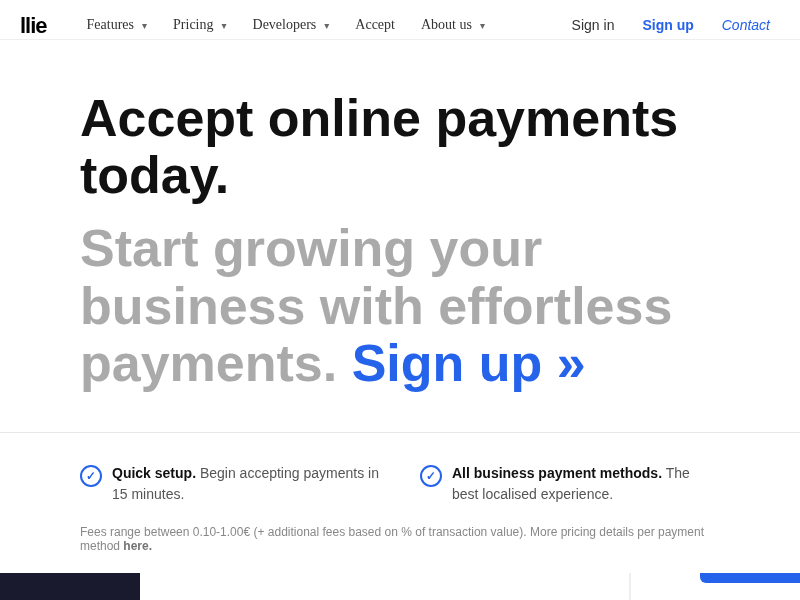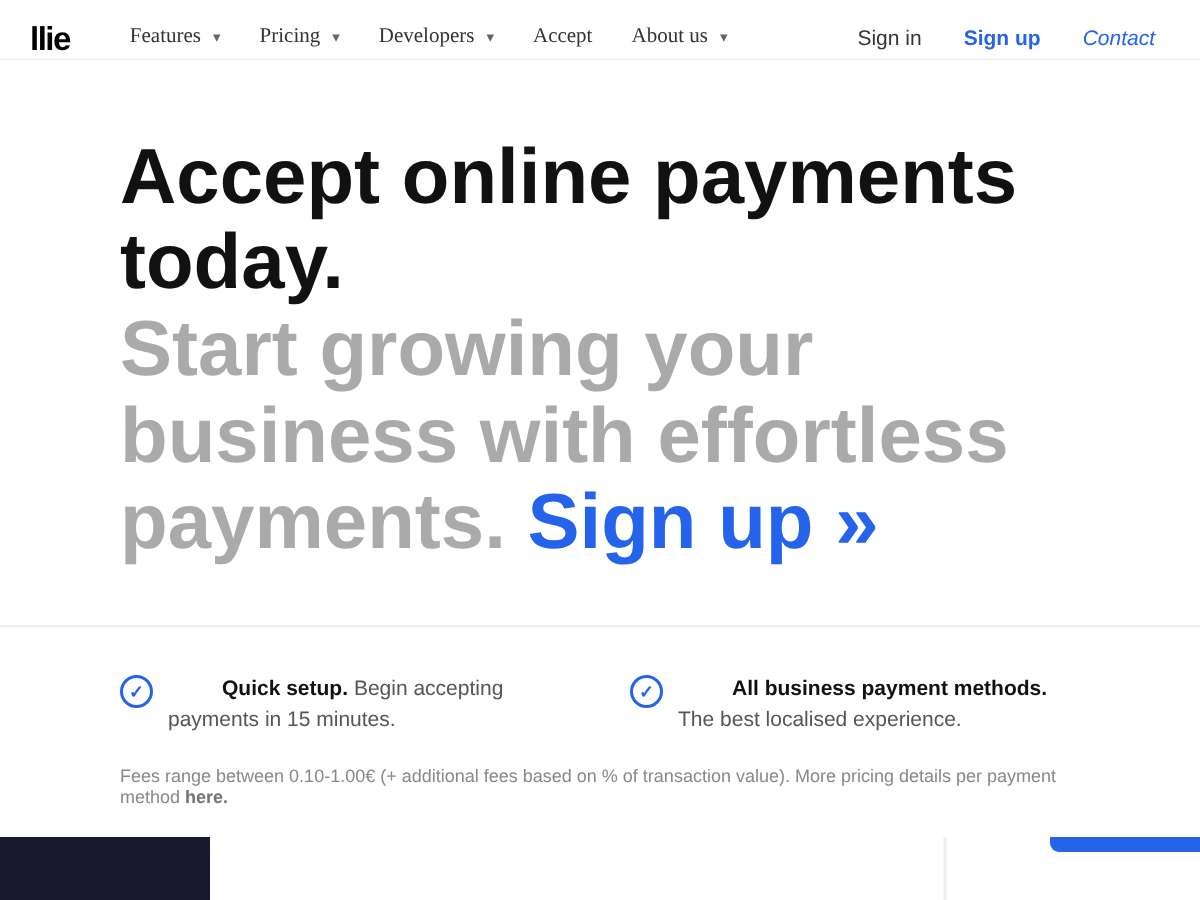--- a/index.html
+++ b/index.html
@@ -27,21 +27,21 @@
 
     
     .hero {
       padding: 50px 88px 30px 80px;
       background: #fff;
     }
     .hero-title {
       font-size: 52px; font-weight: 800; color: #111; line-height: 1.1; margin-bottom: 0;
     }
     .hero-subtitle {
-      font-size: 52px; font-weight: 800; color: #aaa; line-height: 1.1; margin-top: 1px;
+      font-size: 52px; font-weight: 800; color: #aaa; line-height: 1.1; margin-top: 16px;
     }
     .hero-subtitle .signup-link {
       color: #2563eb; cursor: pointer;
     }
     .hero-subtitle .chevrons {
       color: #2563eb;
     }
 
     
     .features-row {
@@ -49,21 +49,21 @@
       border-top: 1px solid #e5e7eb; margin-top: 10px;
     }
     .feature-item { display: flex; align-items: flex-start; gap: 10px; flex: 1; }
     .feature-check {
       width: 22px; height: 22px; border-radius: 50%; border: 2px solid #2563eb;
       display: flex; align-items: center; justify-content: center;
       flex-shrink: 0; margin-top: 2px;
     }
     .feature-check::after { content: '✓'; color: #2563eb; font-size: 12px; font-weight: 700; }
     .feature-text { font-size: 14px; color: #555; line-height: 1.5; }
-    .feature-text strong { color: #111; font-weight: 700; margin-left: 36px; }
+    .feature-text strong { color: #111; font-weight: 700; }
 
     
     .fees-note {
       padding: 0 80px 20px 80px; font-size: 12px; color: #888;
     }
     .fees-note a { color: #737373; text-decoration: none; font-weight: bold; }
 
     
     .bottom-section {
       display: flex; height: 200px; background: #f9fafb; position: relative; overflow: hidden;

